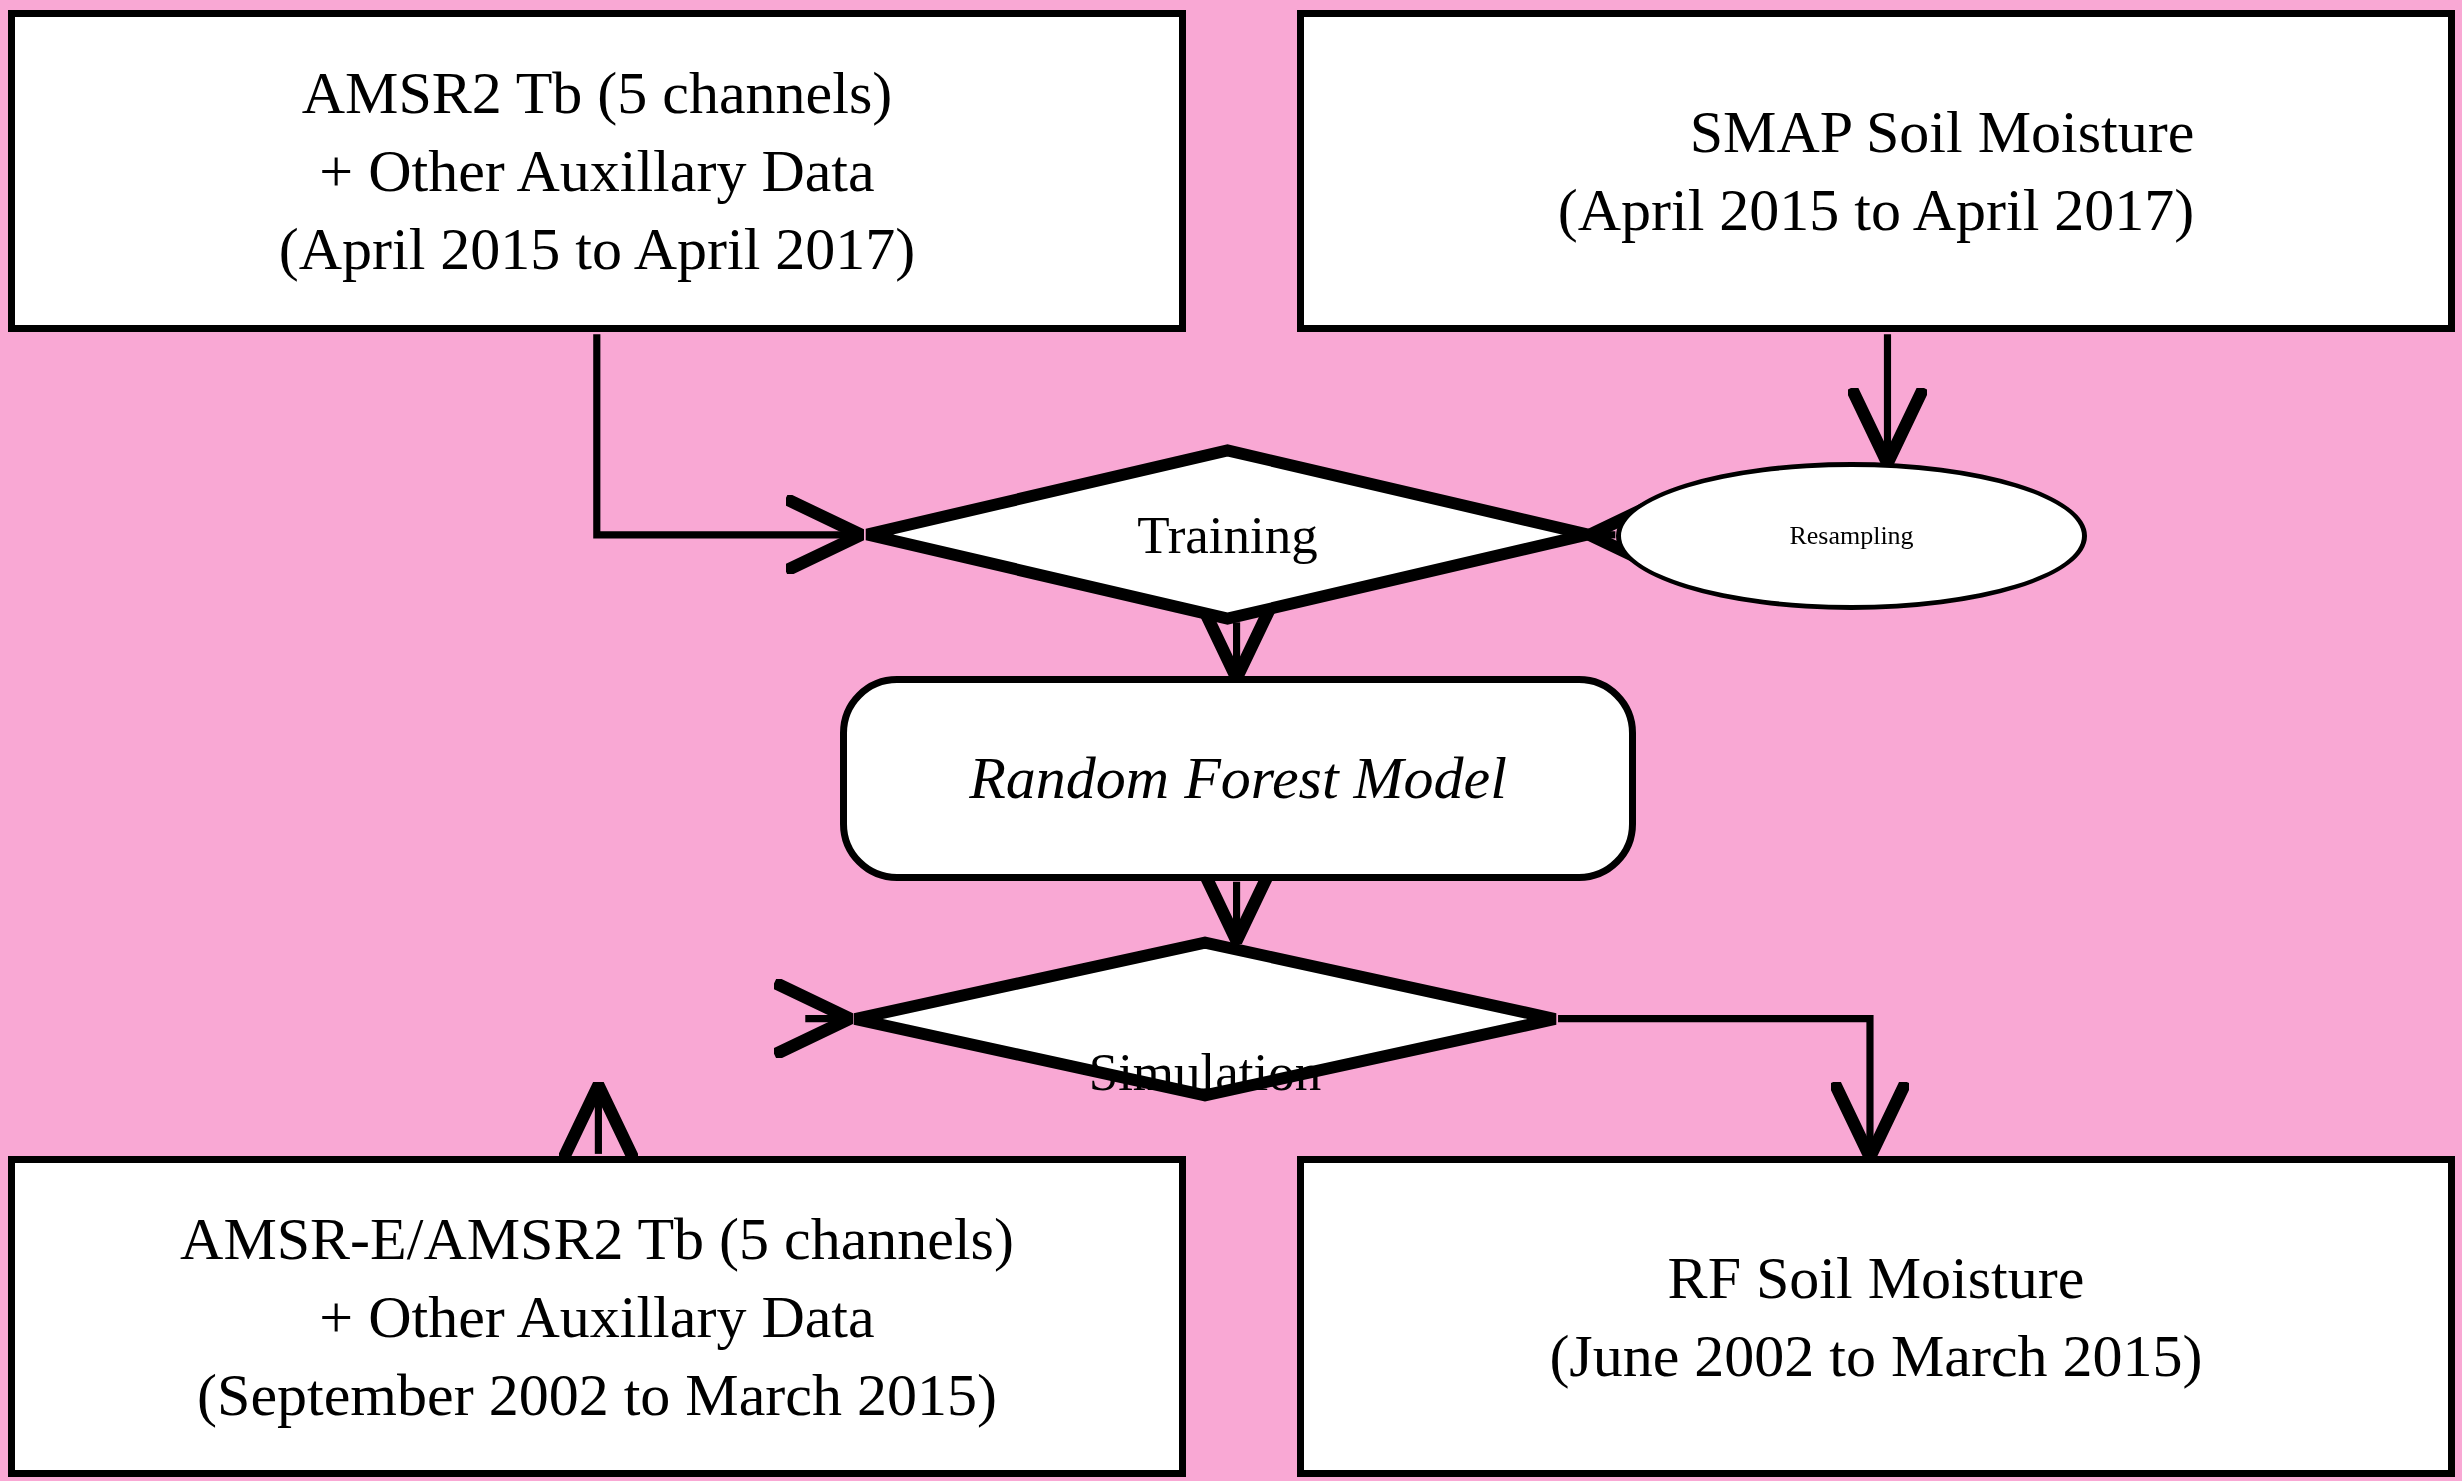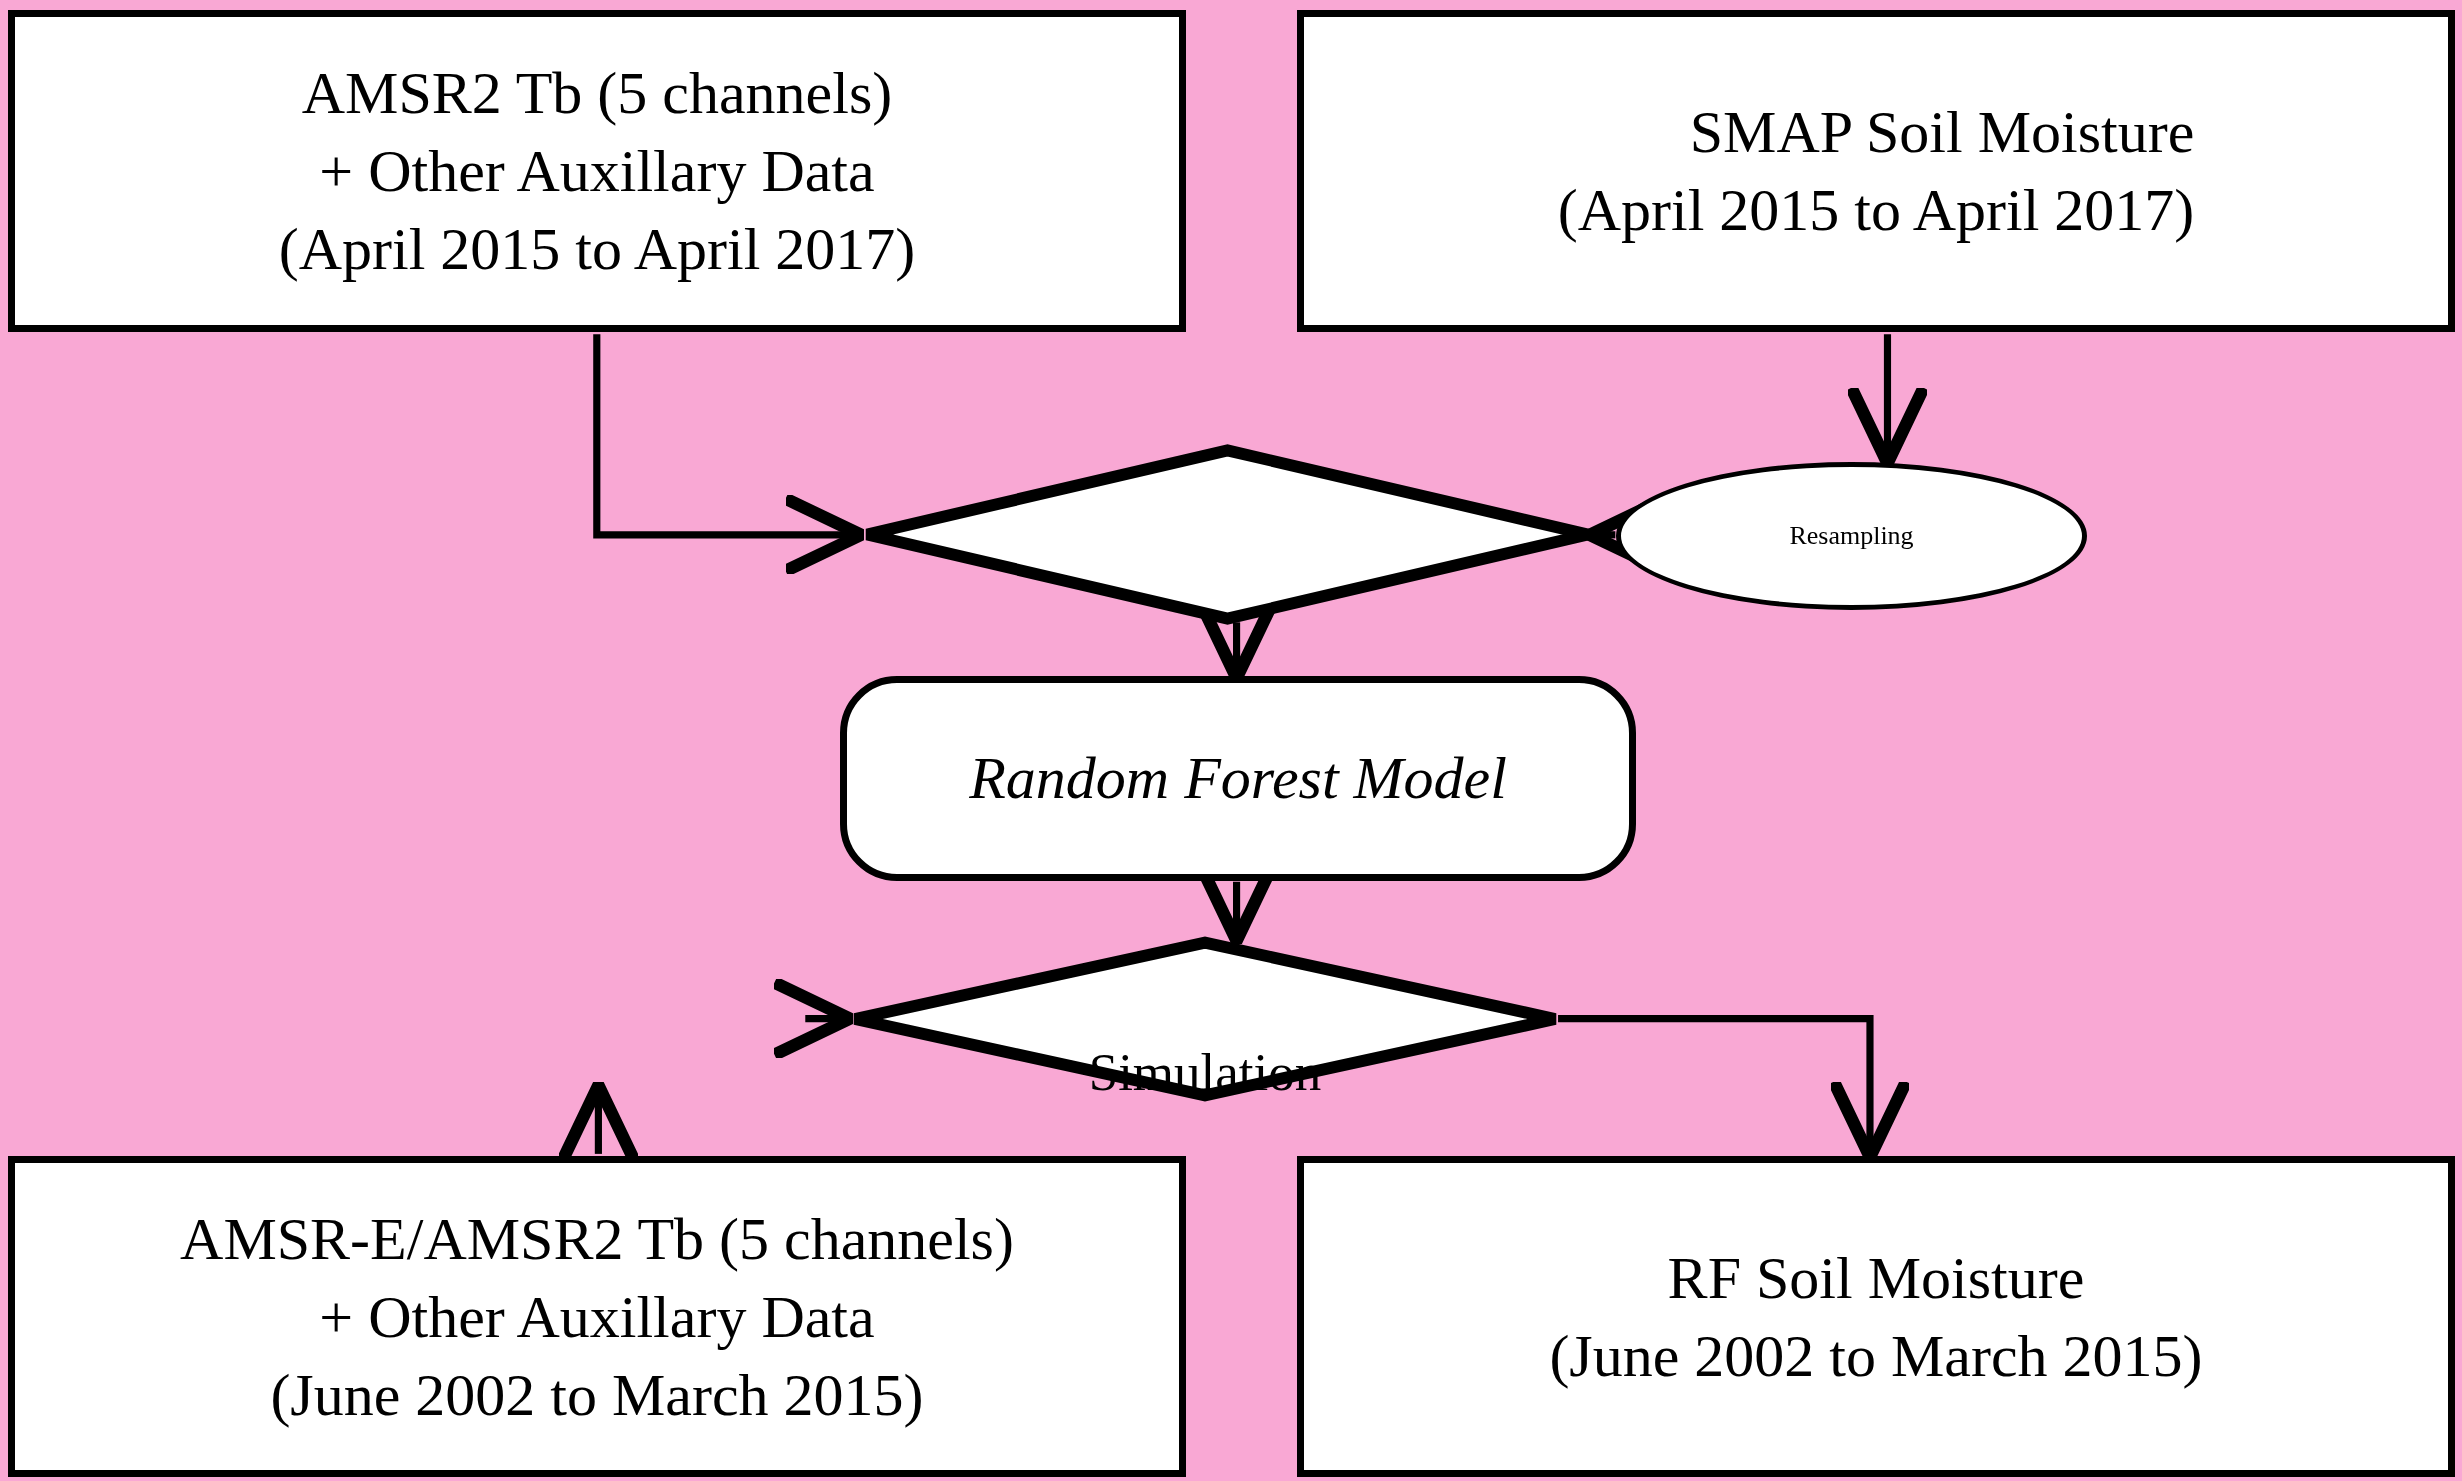--- a/index.html
+++ b/index.html
@@ -107,41 +107,44 @@
   </div>
 
   <div class="node rectbox" style="left:1297px; top:10.3px; width:1158px; height:322px;text-align:right;">
     <span class="label">SMAP Soil Moisture
 (April 2015 to April 2017)</span>
   </div>
 
   <svg style="position:absolute; left:858px; top:444px; width:739px; height:181px;" viewBox="0 0 928 228" width="739" height="181">
     <polygon points="10,114 464,8 918,114 464,220" fill="#ffffff" stroke="#000000" stroke-width="15"></polygon>
   </svg>
+  <div class="diamond-label" style="left:858px; top:444px; width:739px; height:181px;">
+    <span class="label">Training</span>
+  </div>
 
   <div class="node ellipse-node" style="left:1616px; top:462px; width:471px; height:148px;">
     <span class="label">Resampling</span>
   </div>
 
   <div class="node roundbox" style="left:840px; top:676px; width:796px; height:205px;">
     <span class="label">Random Forest Model</span>
   </div>
 
   <svg style="position:absolute; left:847px; top:936px; width:716px; height:166px;" viewBox="0 0 900 208" width="716" height="166">
     <polygon points="10,104 450,8 890,104 450,200" fill="#ffffff" stroke="#000000" stroke-width="15"></polygon>
   </svg>
   <div class="diamond-label" style="left:847px; top:936px; width:716px; height:166px;align-items:flex-end;">
     <span class="label">Simulation</span>
   </div>
 
 
   <div class="node rectbox" style="left:8px; top:1156px; width:1178px; height:321px;">
     <span class="label">AMSR-E/AMSR2 Tb (5 channels)
 + Other Auxillary Data
-(June 2002 to March 2015)</span>
+(September 2002 to March 2015)</span>
   </div>
 
   <div class="node rectbox" style="left:1297px; top:1156px; width:1158px; height:321px;">
     <span class="label">RF Soil Moisture
 (June 2002 to March 2015)</span>
   </div>
 
 </div>
 
 

